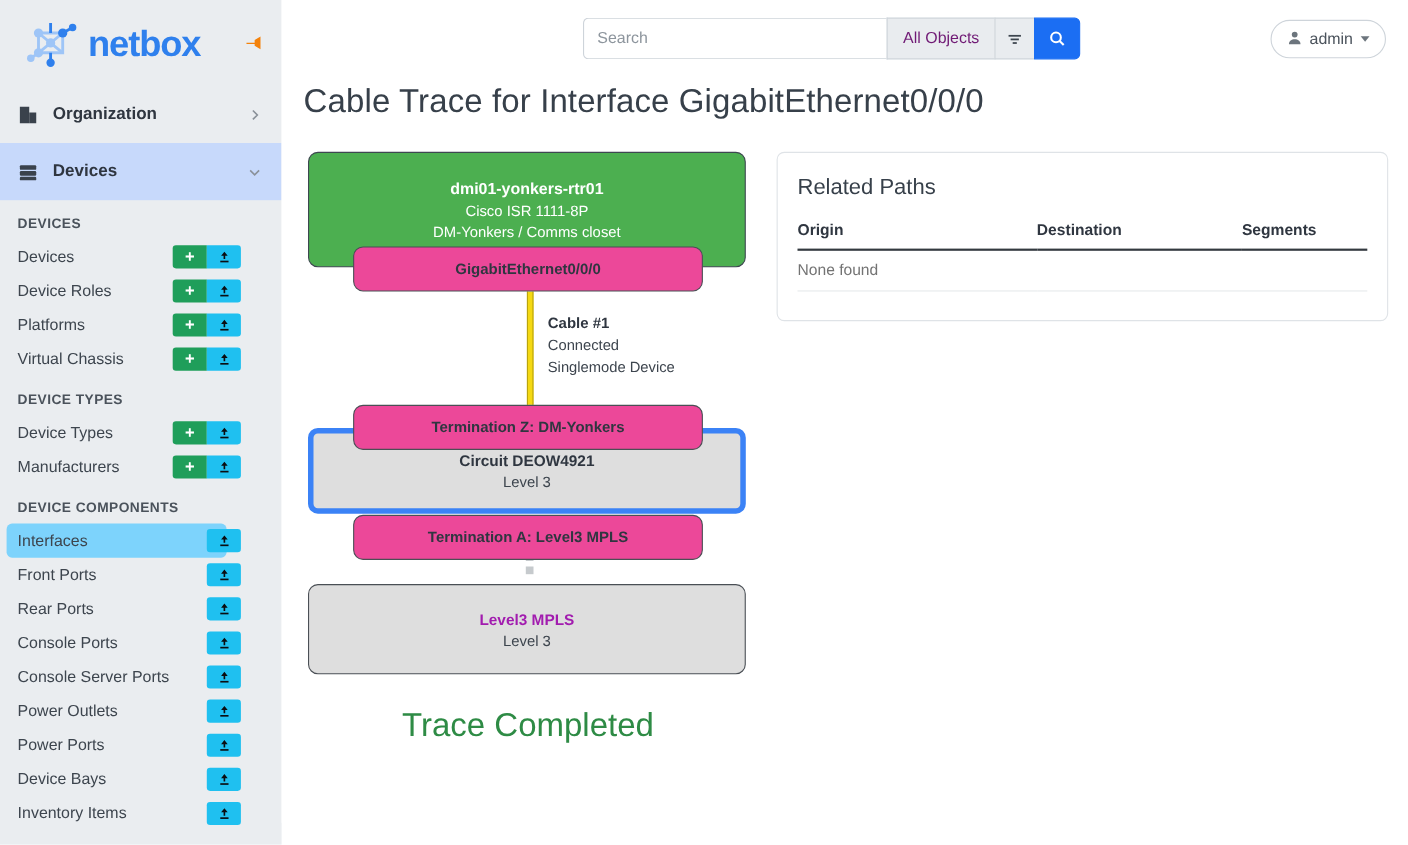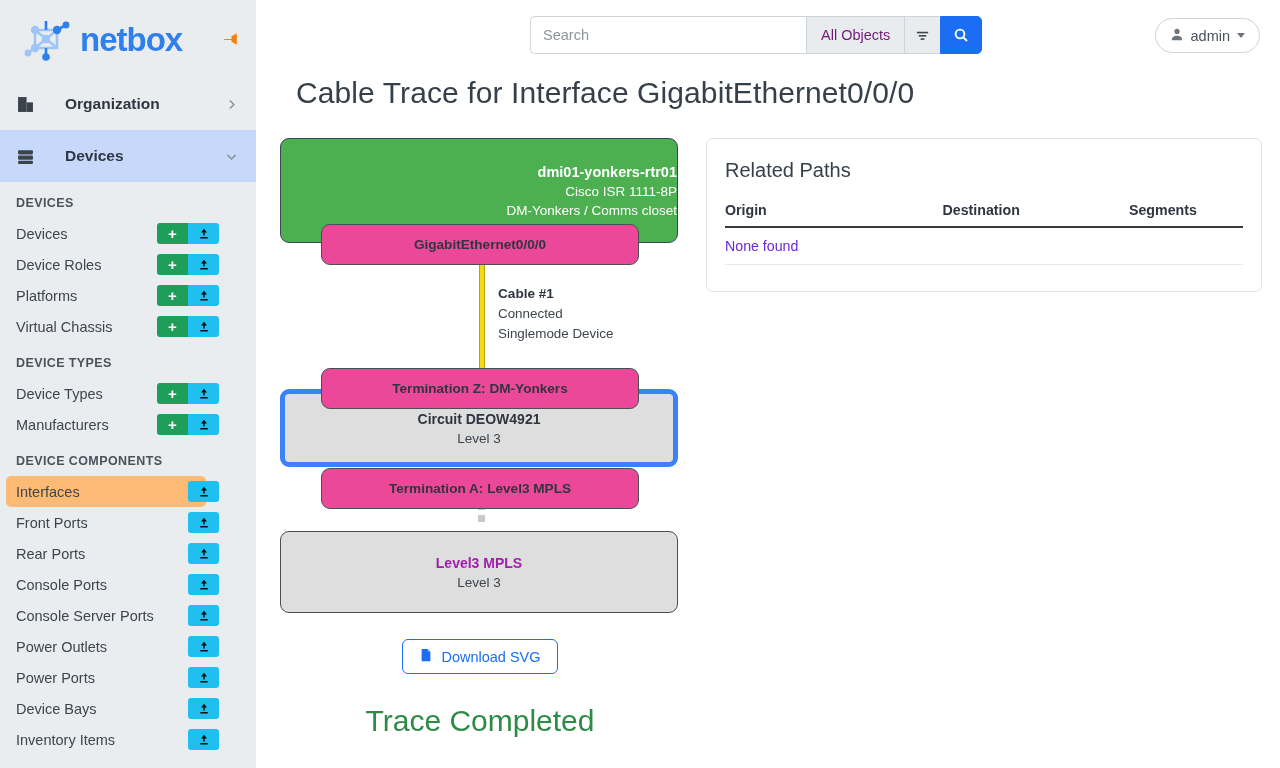--- a/index.html
+++ b/index.html
@@ -27,21 +27,21 @@
     gap: 10px;
   }
   .logo-mark { width: 48px; height: 44px; flex: 0 0 auto; }
   .logo-word { font-size: 33px; font-weight: 700; color: #2f80ed; letter-spacing: -1px; line-height: 1; }
   .pin { margin-left: auto; color: #f4820b; display: flex; align-items: center; }
 
   .nav-group {
     height: 52px;
     display: flex; align-items: center;
     padding: 0 18px 0 14px;
-    gap: 29px;
+    gap: 12px;
     cursor: pointer;
     font-weight: 700;
     font-size: 15.5px;
     color: #2f3640;
   }
   .nav-group.active { background: #c7d9fb; }
   .nav-group .gicon { width: 22px; display:flex; align-items:center; justify-content:center; color:#3a424c; }
   .nav-group .chev { margin-left: auto; color: #8a9199; font-size: 13px; display:flex; }
 
   .sec-title {
@@ -50,21 +50,21 @@
     text-transform: uppercase;
   }
   .nav-row {
     height: 31px; margin: 0 8px 0 0;
     display: flex; align-items: center;
     padding-left: 16px;
     font-size: 14.5px; color: #3d454e;
     position: relative;
   }
   .nav-row .lbl { cursor: pointer; }
-  .nav-row.sel { background: #fdba74; border-radius: 5px; margin-left: 6px; padding-left: 10px; width: 200px; }
+  .nav-row.sel { background: #7dd3fc; border-radius: 5px; margin-left: 6px; padding-left: 10px; width: 200px; }
   .btns { position: absolute; right: 29px; display: flex; }
   .btn-sq {
     width: 31px; height: 21px;
     display: flex; align-items: center; justify-content: center;
     color: #fff; font-size: 12px;
     cursor: pointer;
   }
   .btn-add { background: #1f9e5a; border-radius: 3px 0 0 3px; font-size: 15px; font-weight: 700; line-height: 1; }
   .btn-imp { background: #1fc0f0; border-radius: 0 3px 3px 0; }
   .btn-imp.solo { border-radius: 3px; }
@@ -106,32 +106,32 @@
     height: 35px; min-width: 102px;
     display: flex; align-items: center; justify-content: center; gap: 7px;
     border: 1px solid #ced4da; border-radius: 18px;
     background: #fff; font-size: 14.5px; color: #4a525b;
     padding: 0 14px; cursor: pointer;
   }
   .caret { border-left: 4px solid transparent; border-right: 4px solid transparent; border-top: 5px solid #6c757d; }
 
   .page-title {
     font-size: 30px; font-weight: 400; color: #37404a;
-    padding: 6px 0 0 40px; letter-spacing: .1px;
+    padding: 6px 0 0 20px; letter-spacing: .1px;
   }
 
   .content { display: flex; padding: 28px 18px 0 24px; gap: 26px; }
   .trace-col { width: 400px; flex: 0 0 400px; position: relative; }
 
   
   .graph { position: relative; width: 400px; }
   .node-device {
     background: #4caf50; border: 1px solid #3d4750; border-radius: 9px;
     width: 398px; height: 105px;
-    display: flex; flex-direction: column; align-items: flex-end; justify-content: center;
+    display: flex; flex-direction: column; align-items: center; justify-content: center;
     color: #fff; gap: 4px;
   }
   .node-device .t1 { font-size: 14.5px; font-weight: 700; }
   .node-device .t2, .node-device .t3 { font-size: 13.5px; font-weight: 400; }
 
   .term-box {
     width: 318px; height: 41px; margin: 0 auto;
     background: #ec4899; border: 1px solid #4a4f55; border-radius: 9px;
     display: flex; align-items: center; justify-content: center;
     font-size: 13.6px; font-weight: 700; color: #2f3640;
@@ -197,21 +197,21 @@
     background: #fff; padding: 20px 18px 26px 18px;
     align-self: flex-start;
   }
   .card-title { font-size: 20px; color: #37404a; margin-bottom: 20px; }
   table { width: 100%; border-collapse: collapse; }
   th {
     text-align: left; font-size: 14.2px; font-weight: 700; color: #2f3640;
     padding: 0 0 8px 0; border-bottom: 2px solid #343a40;
   }
   th.c1 { width: 42%; } th.c2 { width: 36%; }
-  td { font-size: 14.2px; color: #6d28d9; padding: 10px 0; border-bottom: 1px solid #e6e9ec; }
+  td { font-size: 14.2px; color: #737373; padding: 10px 0; border-bottom: 1px solid #e6e9ec; }
 </style>
 </head>
 <body>
 
 <div class="app">
 
   <div class="sidebar">
     <div class="brand">
       <span class="logo-mark">
         <svg viewBox="0 0 48 44" width="48" height="44">
@@ -522,31 +522,20 @@
             <div class="dot" style="top:15px"></div>
             <div class="dot" style="top:27px"></div>
           </div>
 
           <div class="node-provider">
             <div class="p1">Level3 MPLS</div>
             <div class="p2">Level 3</div>
           </div>
         </div>
 
-        <div class="dl-wrap">
-          <div class="dl-btn">
-            <span>
-              <svg viewBox="0 0 16 16" width="14" height="14" fill="#1b6ef3">
-                <path d="M3 1h7l3 3v11H3z"></path>
-                  <path d="M10 1v3h3z" fill="#9fc4fa"></path>
-              </svg>
-            </span>
-            <span>Download SVG</span>
-          </div>
-        </div>
 
         <div class="trace-done">Trace Completed</div>
       </div>
 
       <div class="card">
         <div class="card-title">Related Paths</div>
         <table>
           <thead>
             <tr>
               <th class="c1">Origin</th>

